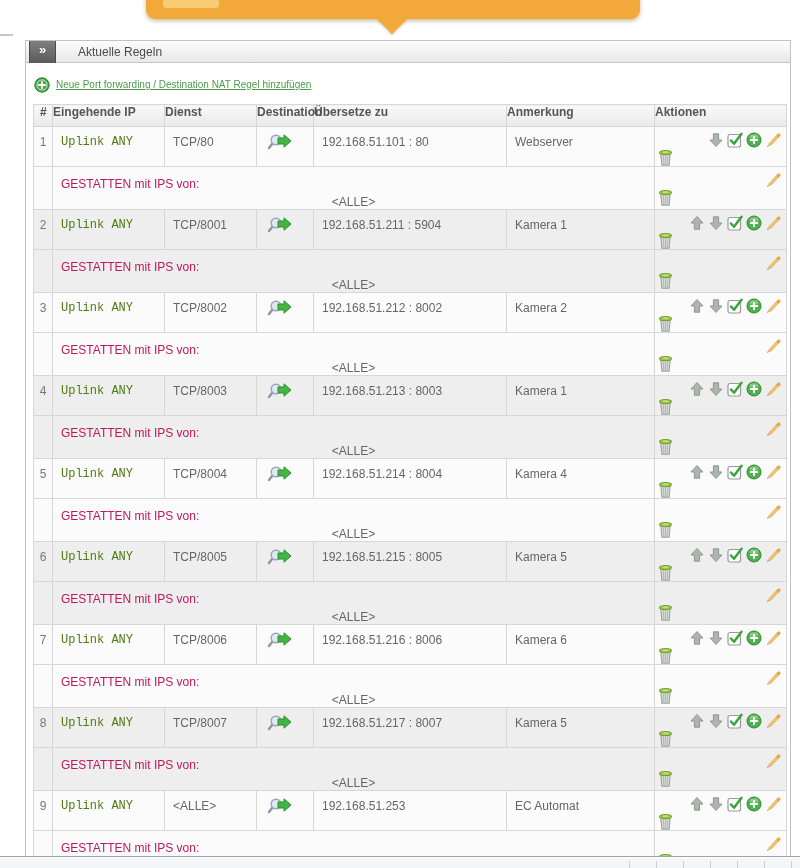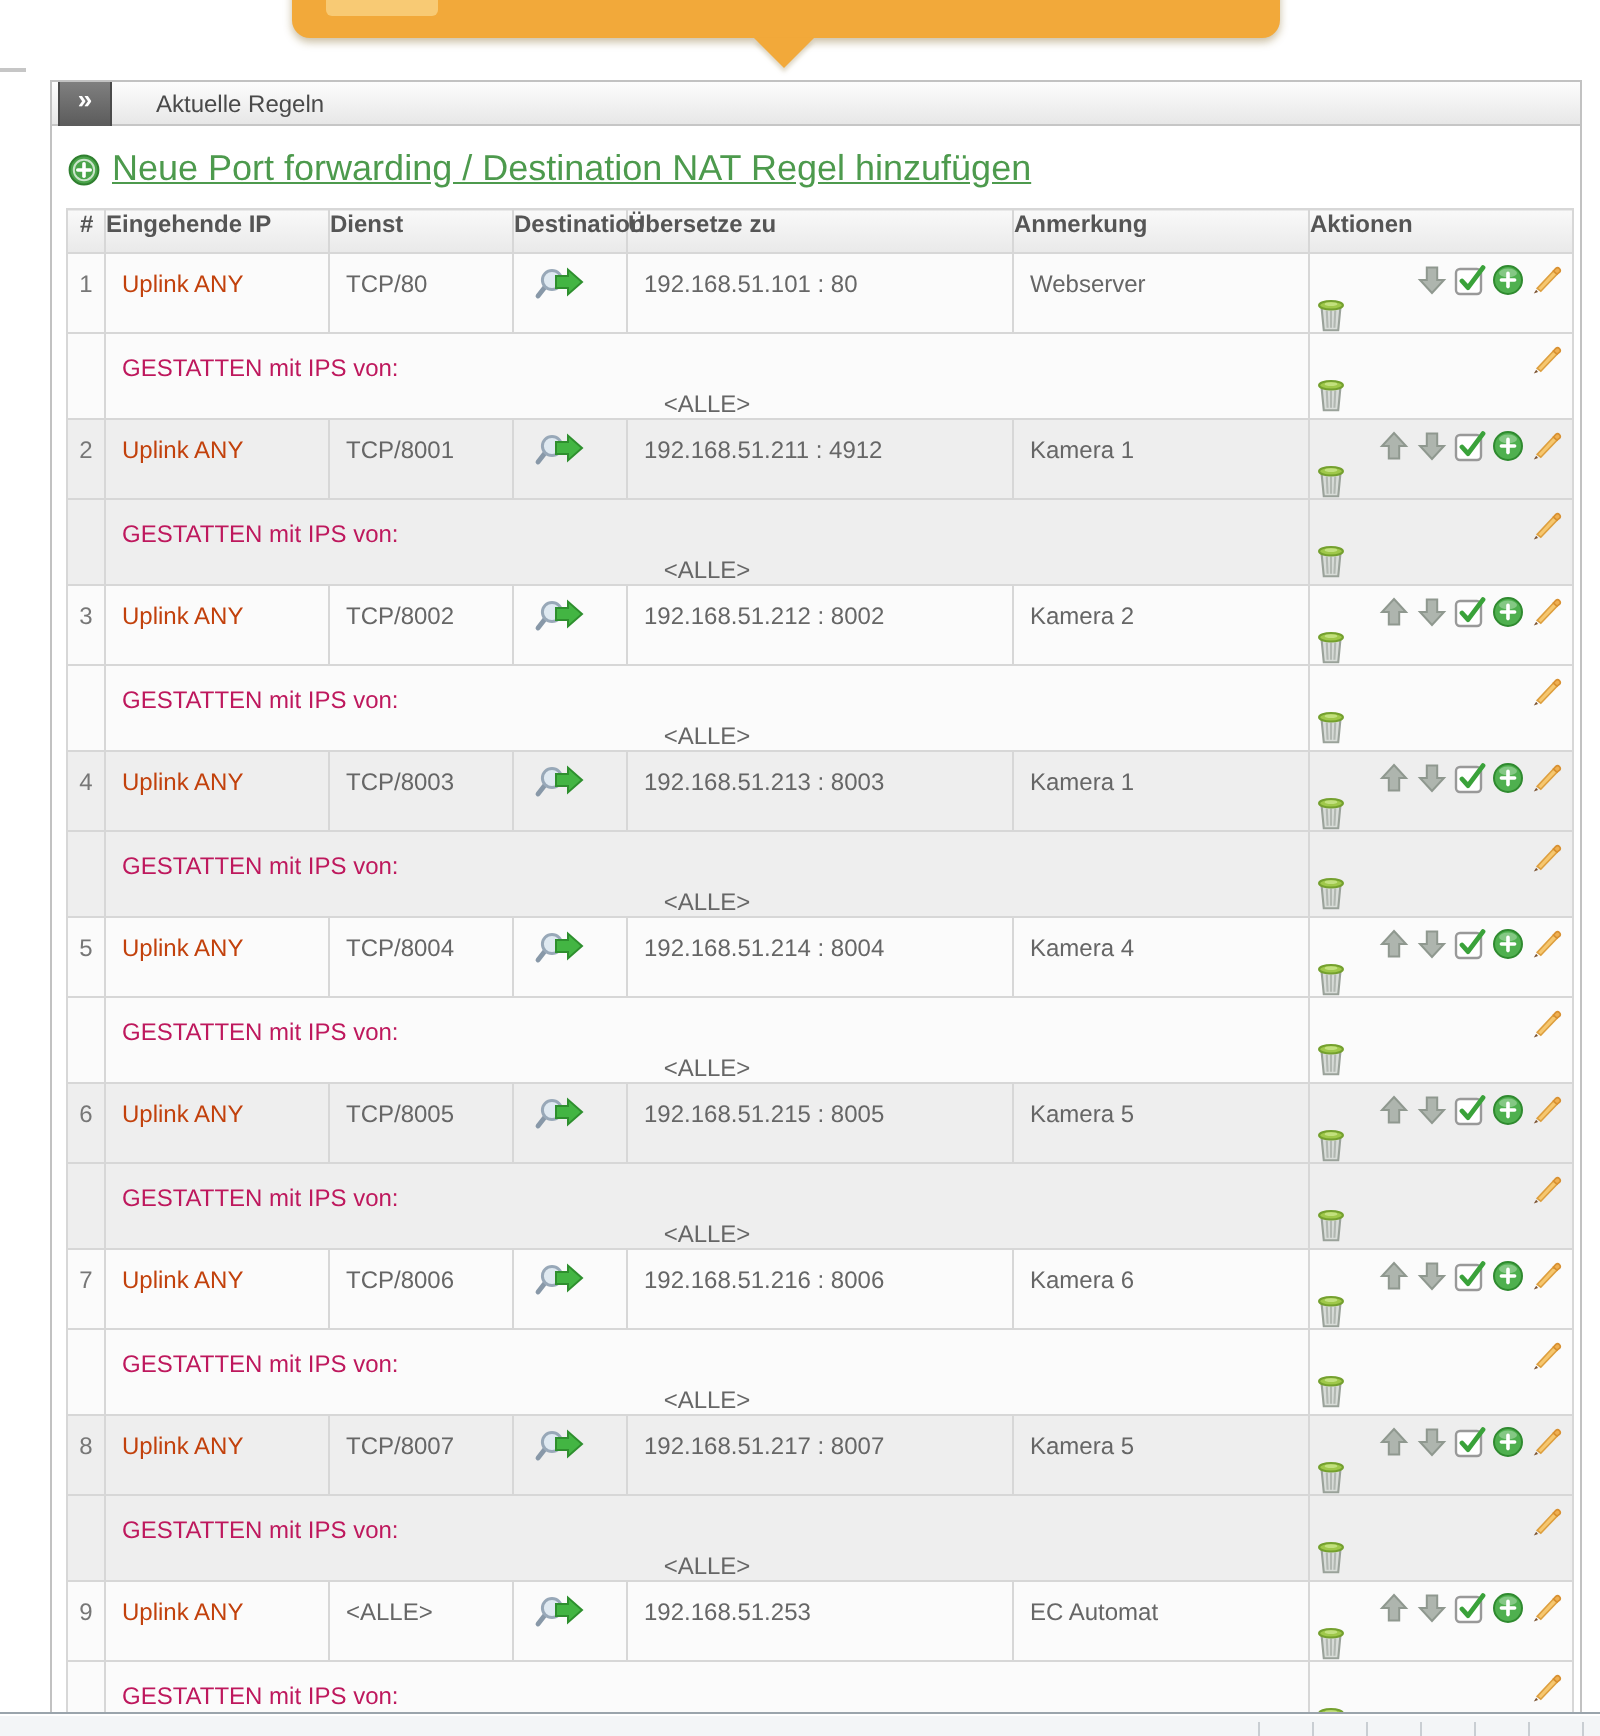--- a/index.html
+++ b/index.html
@@ -26,34 +26,34 @@
   .collapse-tab { position:absolute; left:3px; top:-5px; width:27px; height:27px;
     background:linear-gradient(#868686,#5b5b5b); border:1px solid #4a4a4a; border-bottom:none;
     border-radius:4px 4px 0 0; color:#fff; font-size:13px; font-weight:bold;
     text-align:center; line-height:25px; cursor:pointer; }
   .panel-title { position:absolute; left:52px; top:0; line-height:22px;
     font-size:12px; font-weight:normal; color:#4a4a4a; }
 
   
   .add-link-row { display:flex; align-items:center; gap:6px; margin:13px 0 11px 8px; height:17px; }
   .add-link-row .icon svg { display:block; }
-  .add-link { color:#4d9a4d; font-size:18px; text-decoration:underline; cursor:pointer; }
+  .add-link { color:#4d9a4d; font-size:10px; text-decoration:underline; cursor:pointer; }
 
   
   table.rules { border-collapse:collapse; table-layout:fixed; width:753px; margin-left:7px;
     font-size:12px; color:#666; }
   table.rules th, table.rules td { border:1px solid #d7d7d7; padding:0; vertical-align:top; }
   thead th { height:22px; background:linear-gradient(#f9f9f9,#e9e9e9); color:#555;
     font-weight:bold; text-align:left; padding:4px 0 0 8px; font-size:12px; border-color:#c7c7c7; }
   thead th.h-num { padding-left:6px; }
   tr.rule-row td, tr.allow-row td { height:40px; background:#fbfbfb; }
   tr.alt td { background:#eeeeee !important; }
   .cell-line1 { padding:8px 0 0 8px; white-space:nowrap; overflow:hidden; }
   .c-num-text { display:block; padding-top:8px; text-align:center; color:#777; }
-  .ip-text { color:#c2410c; }
+  .ip-text { color:#4d7c0f;font-family:Liberation Mono, monospace; }
   .policy-wrap { padding:6px 0 0 10px; }
   .policy-wrap svg { display:block; }
   .act-line1 { display:flex; justify-content:flex-end; align-items:center; gap:3px;
     padding:4px 5px 0 0; height:21px; }
   .act-line2 { padding:1px 0 0 3px; height:18px; }
   .icon { display:inline-block; line-height:0; }
   .icon svg { display:block; }
   .act-btn { cursor:pointer; }
   .allow-label { padding:10px 0 0 8px; color:#be185d; white-space:nowrap; }
   .allow-value { text-align:center; padding-top:4px; color:#666; }
@@ -226,21 +226,21 @@
     <td>
       <div class="policy-wrap icon">
         <svg width="26" height="19" viewBox="0 0 26 19">
           <line x1="5.5" y1="10.5" x2="2" y2="15" stroke="#8898a8" stroke-width="2.4" stroke-linecap="round"></line>
           <circle cx="9" cy="7" r="4.8" fill="#dfe9f1" stroke="#98a8b8" stroke-width="1.5"></circle>
           <path d="M11 5 h6 V1.8 L24 8 l-7 6.2 V11 h-6 Z" fill="#43b543" stroke="#2e8f2e" stroke-width="1"></path>
         </svg>
       </div>
     </td>
     <td>
-            <div class="cell-line1">192.168.51.211 : 4912</div>
+            <div class="cell-line1">192.168.51.211 : 5904</div>
           </td>
     <td>
             <div class="cell-line1">Kamera 1</div>
           </td>
     <td>
       <div class="act-line1">
         <span class="icon act-btn">
           <svg width="16" height="16" viewBox="0 0 16 16">
             <path d="M8 1.5 L14 8 H10.6 V14.2 H5.4 V8 H2 Z" fill="#aeb5ae" stroke="#8f988f" stroke-width="1"></path>
           </svg>

